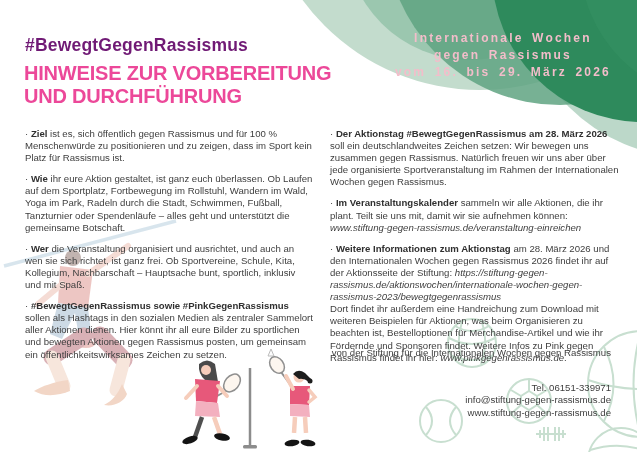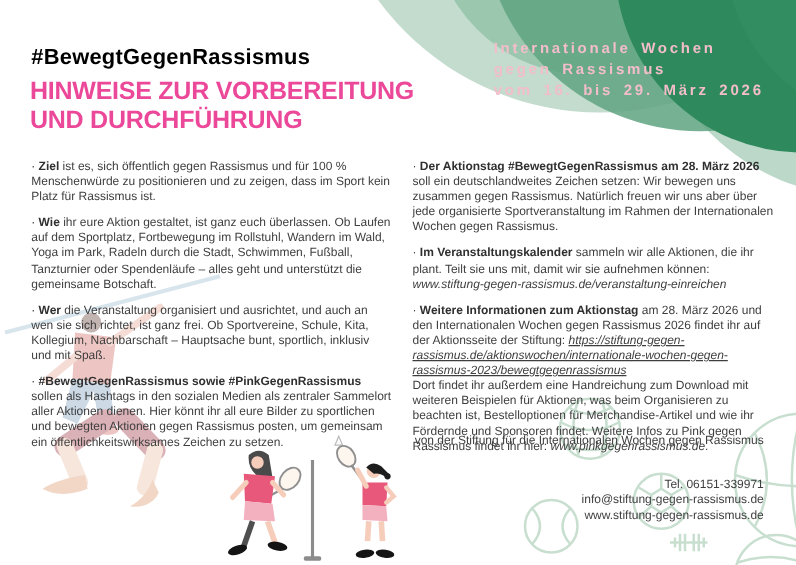--- a/index.html
+++ b/index.html
@@ -7,31 +7,31 @@
     position:relative;
     width:637px;height:452px;
     background:#ffffff;
     overflow:hidden;
     font-family:"Liberation Sans",sans-serif;
     color:#3e3e3e;
   }
   svg.bg{position:absolute;left:0;top:0;width:637px;height:452px;}
   .banner{
     position:absolute;top:30px;right:26px;
-    text-align:left;
+    text-align:center;
     color:#f3bdca;
     font-weight:700;
     font-size:12px;
     line-height:17px;
     letter-spacing:2.2px;
     word-spacing:3px;
   }
   .hashtag{
     position:absolute;left:25px;top:35px;
-    color:#000000;
+    color:#701a75;
     font-weight:700;
     font-size:17.5px;
     letter-spacing:.2px;
   }
   .title{
     position:absolute;left:24px;top:62px;
     color:#ec4899;
     font-weight:700;
     font-size:20px;
     line-height:22.5px;
@@ -41,21 +41,21 @@
     position:absolute;top:128px;
     font-size:9.6px;
     line-height:12.1px;
     color:#3e3e3e;
   }
   .col-left{left:25px;width:288px;}
   .col-right{left:330px;width:292px;}
   .para{margin:0 0 9px 0;overflow-wrap:break-word;}
   .para .b{font-weight:700;color:#303030;}
   .para .i{font-style:italic;}
-  .para .u{text-decoration:underline;}
+  .para .u{}
   .footer{
     position:absolute;top:347px;right:26px;
     text-align:right;
     font-size:9.6px;
     line-height:12.2px;
     color:#3e3e3e;
   }
   .footer .f-bold{font-weight:700;color:#2d2d2d;}
   .footer .f-contact{margin-top:23px;}
 </style>

